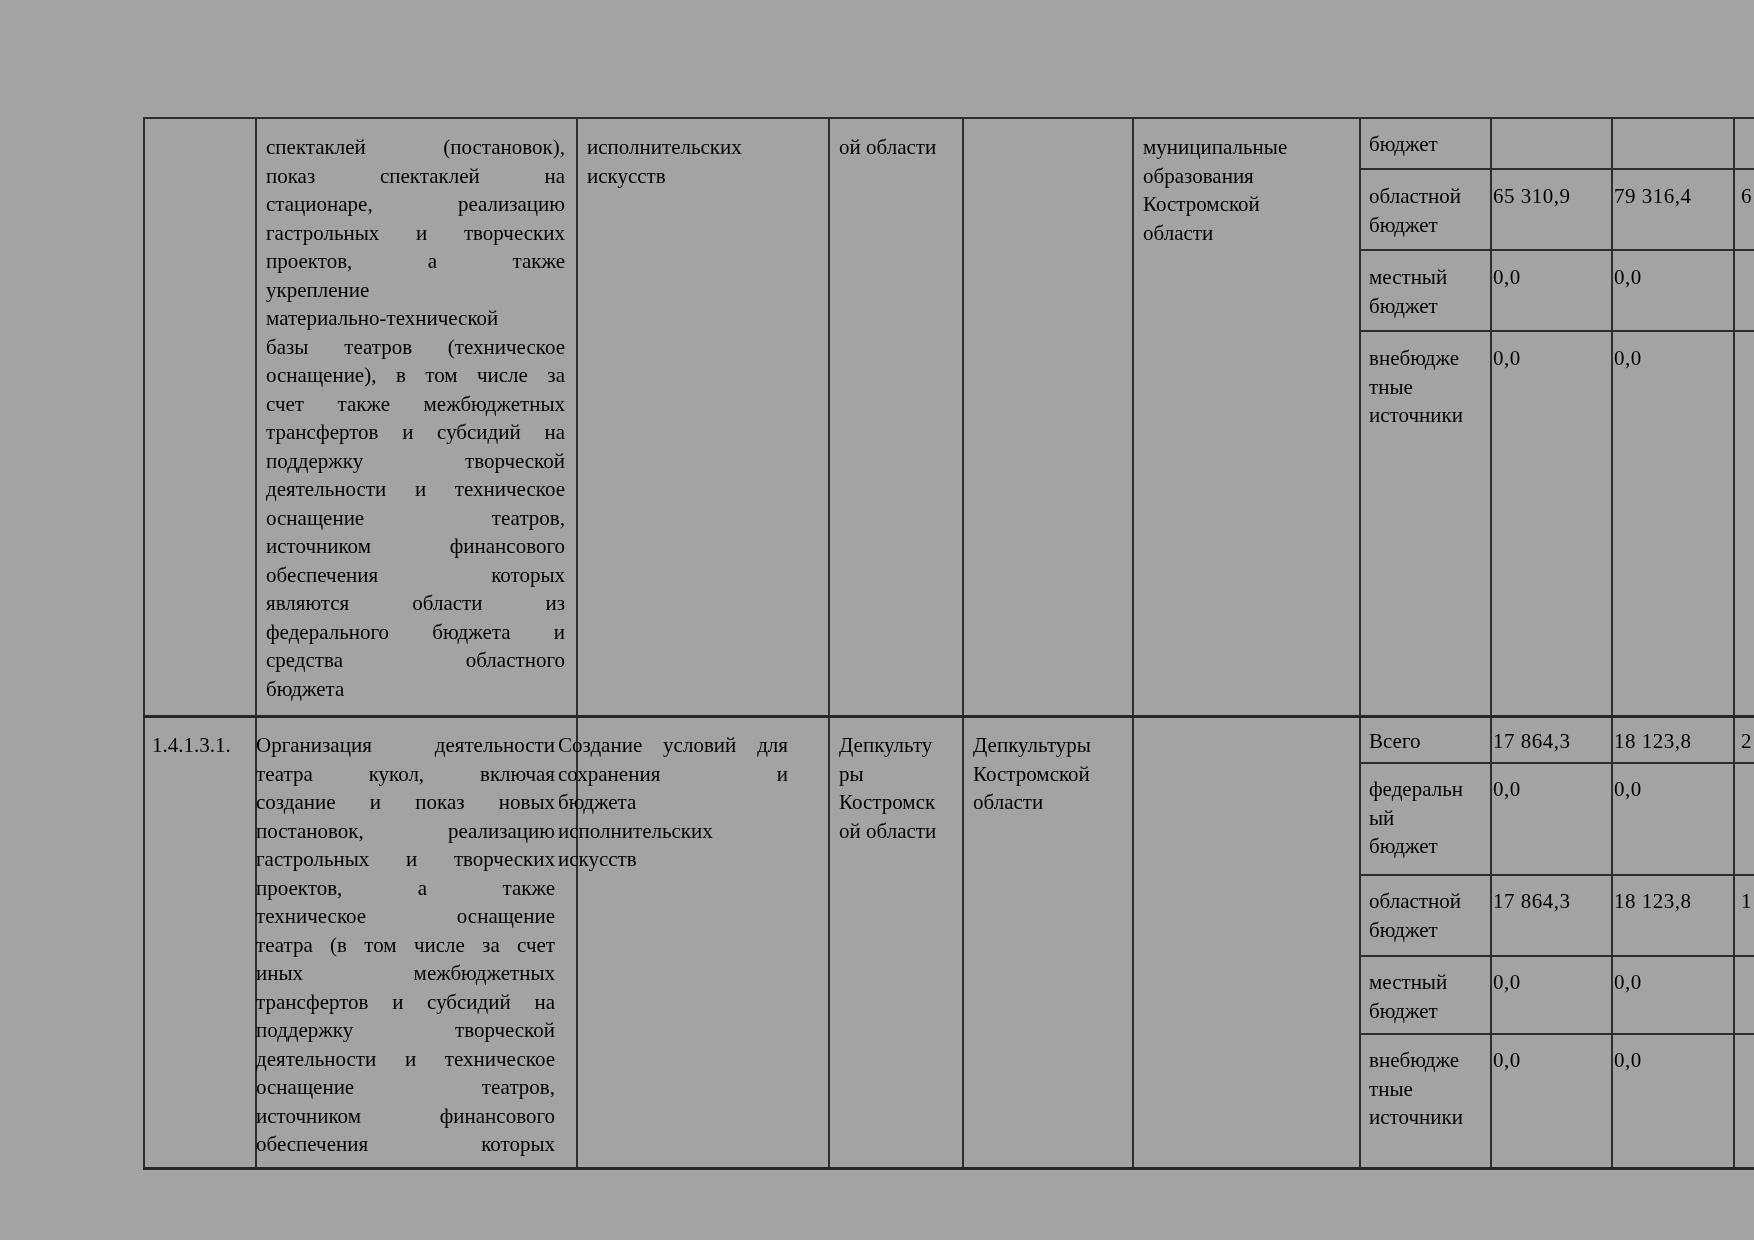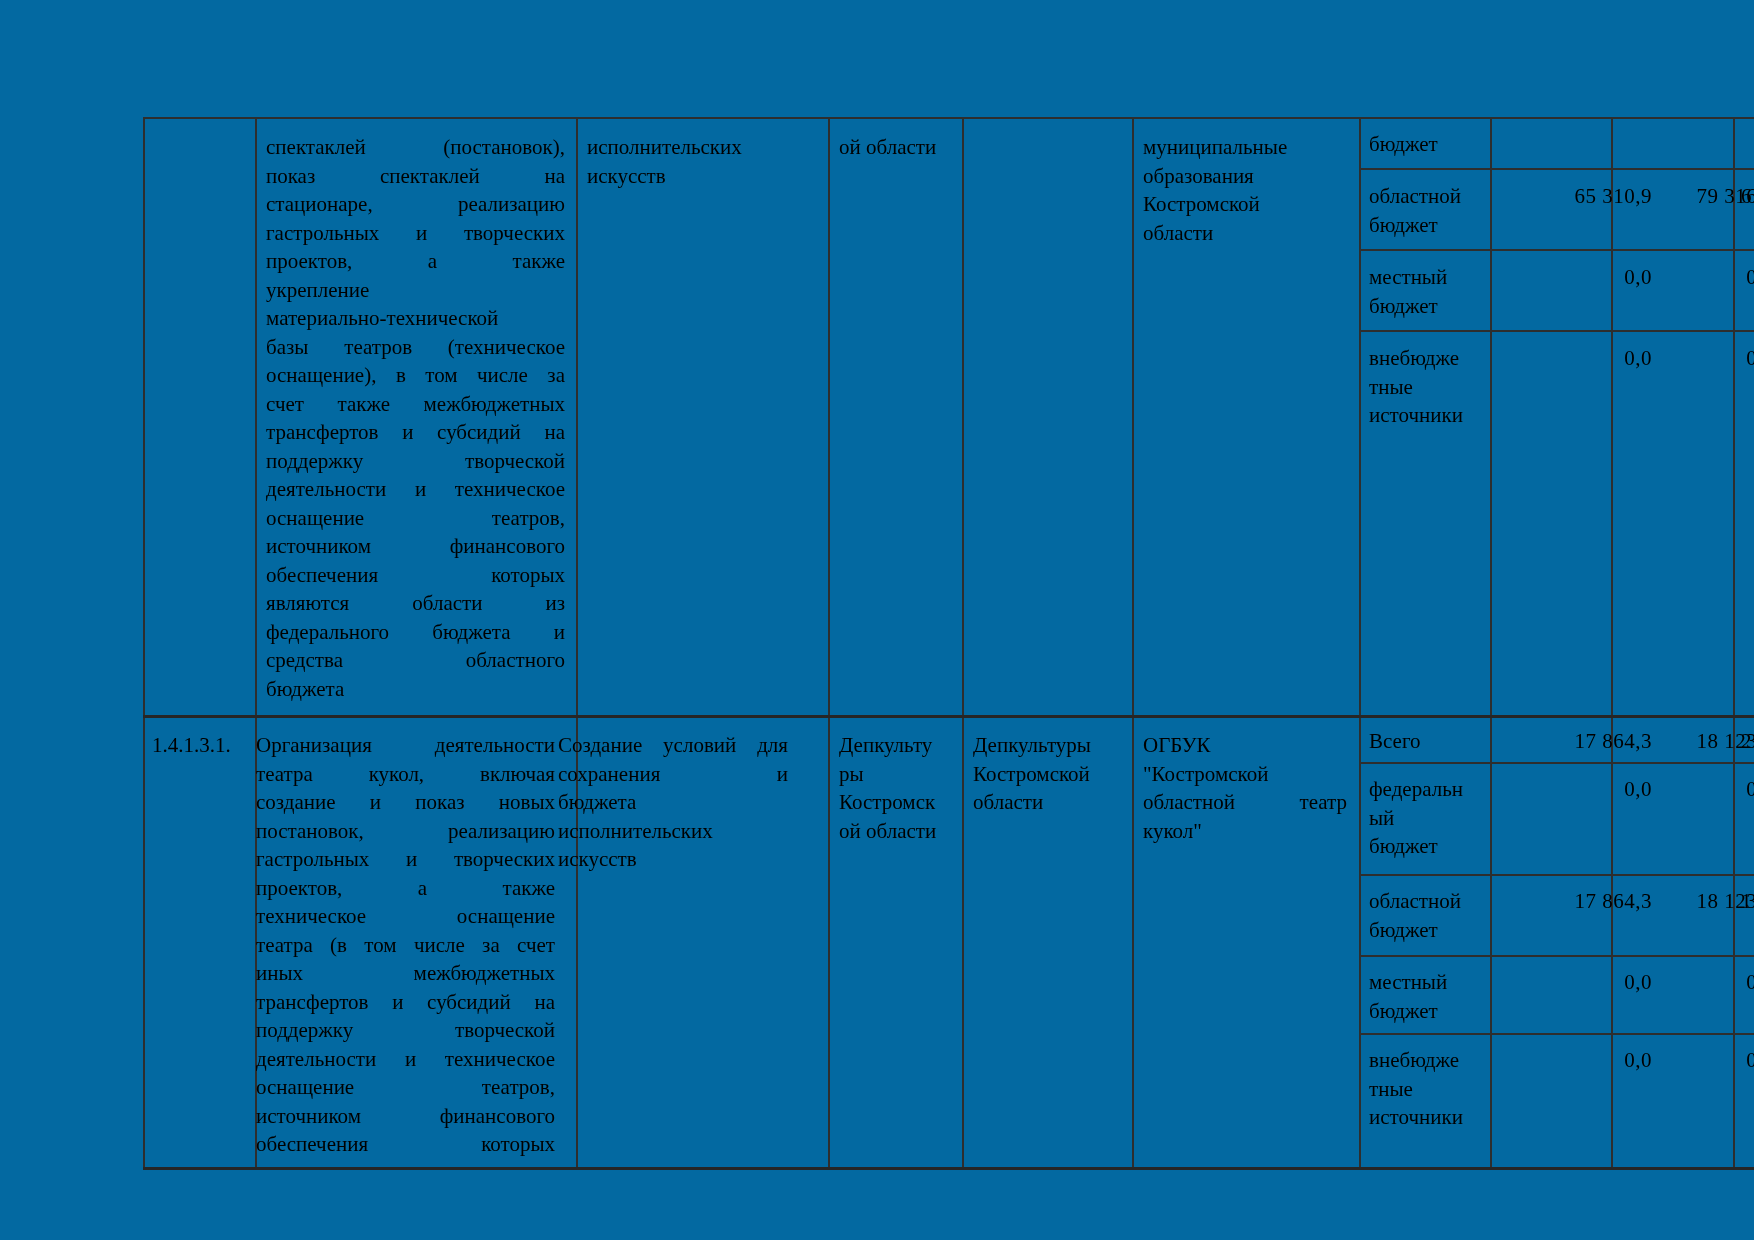--- a/index.html
+++ b/index.html
@@ -1,33 +1,33 @@
 <!DOCTYPE html>
 <html><head>
 <meta charset="utf-8">
 <style>
   html,body{margin:0;padding:0;background:#ffffff;}
   .page{
     position:relative;
     width:1754px;height:1240px;
-    background:#0369a1;
+    background:#a3a3a3;
     overflow:hidden;
     font-family:"Liberation Serif","DejaVu Serif",serif;
     font-size:21px;
     line-height:28.5px;
     color:#000000;
   }
   .vl,.hl{position:absolute;background:#2e2e2e;}
   .vl{width:2px;}
   .hl{height:2px;}
   .hl.strong{height:3px;background:#262626;}
   .cell{position:absolute;}
   .ln{text-align:left;}
   .ln.jl{text-align:justify;text-align-last:justify;}
-  .val{text-align:right;margin-left:44px;}
+  .val{text-align:left;}
   .valpartial{text-align:left;}
   .num{letter-spacing:0.5px;}
 </style>
 </head>
 <body>
 
 <div class="page">
 
   <div>
 
@@ -157,26 +157,20 @@
       <div class="ln">Костромск</div>
       <div class="ln">ой области</div>
     </div>
 
   <div class="cell" style="left:973px;top:731px;width:148px">
       <div class="ln">Депкультуры</div>
       <div class="ln">Костромской</div>
       <div class="ln">области</div>
     </div>
 
-  <div class="cell" style="left:1143px;top:731px;width:204px">
-      <div class="ln">ОГБУК</div>
-      <div class="ln">"Костромской</div>
-      <div class="ln jl">областной театр</div>
-      <div class="ln">кукол"</div>
-    </div>
 
   <div class="cell" style="left:1369px;top:727px;width:110px">
       <div class="ln">Всего</div>
     </div>
   <div class="cell val num" style="left:1493px;top:727px;width:115px">17 864,3</div>
   <div class="cell val num" style="left:1614px;top:727px;width:116px">18 123,8</div>
   <div class="cell valpartial num" style="left:1741px;top:727px;width:80px">2</div>
 
   <div class="cell" style="left:1369px;top:775px;width:110px">
       <div class="ln">федеральн</div>

